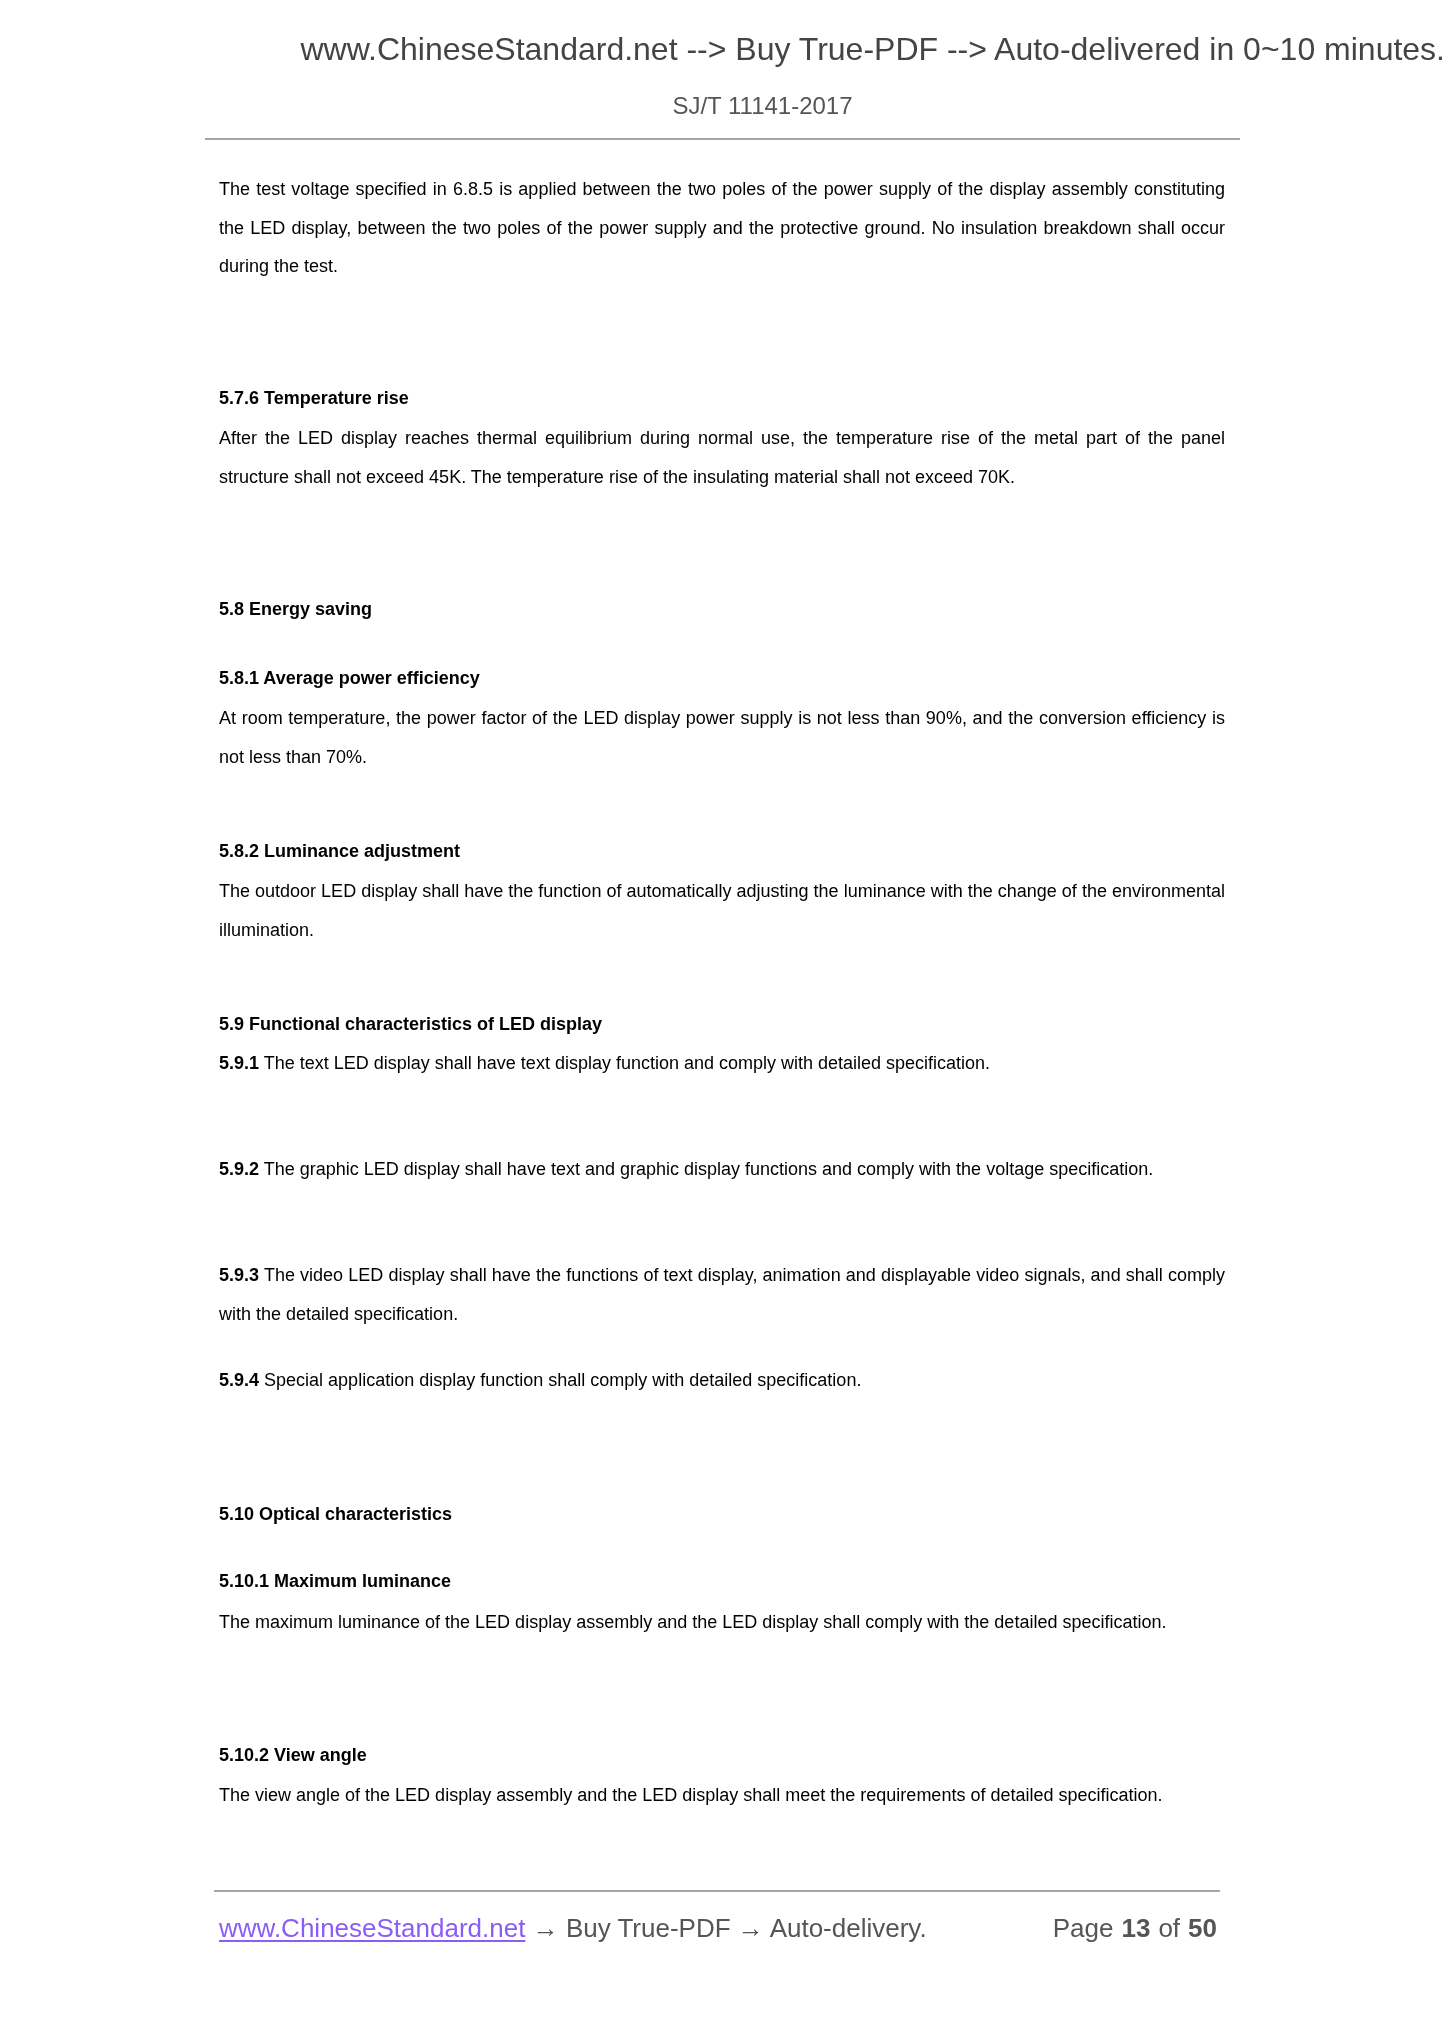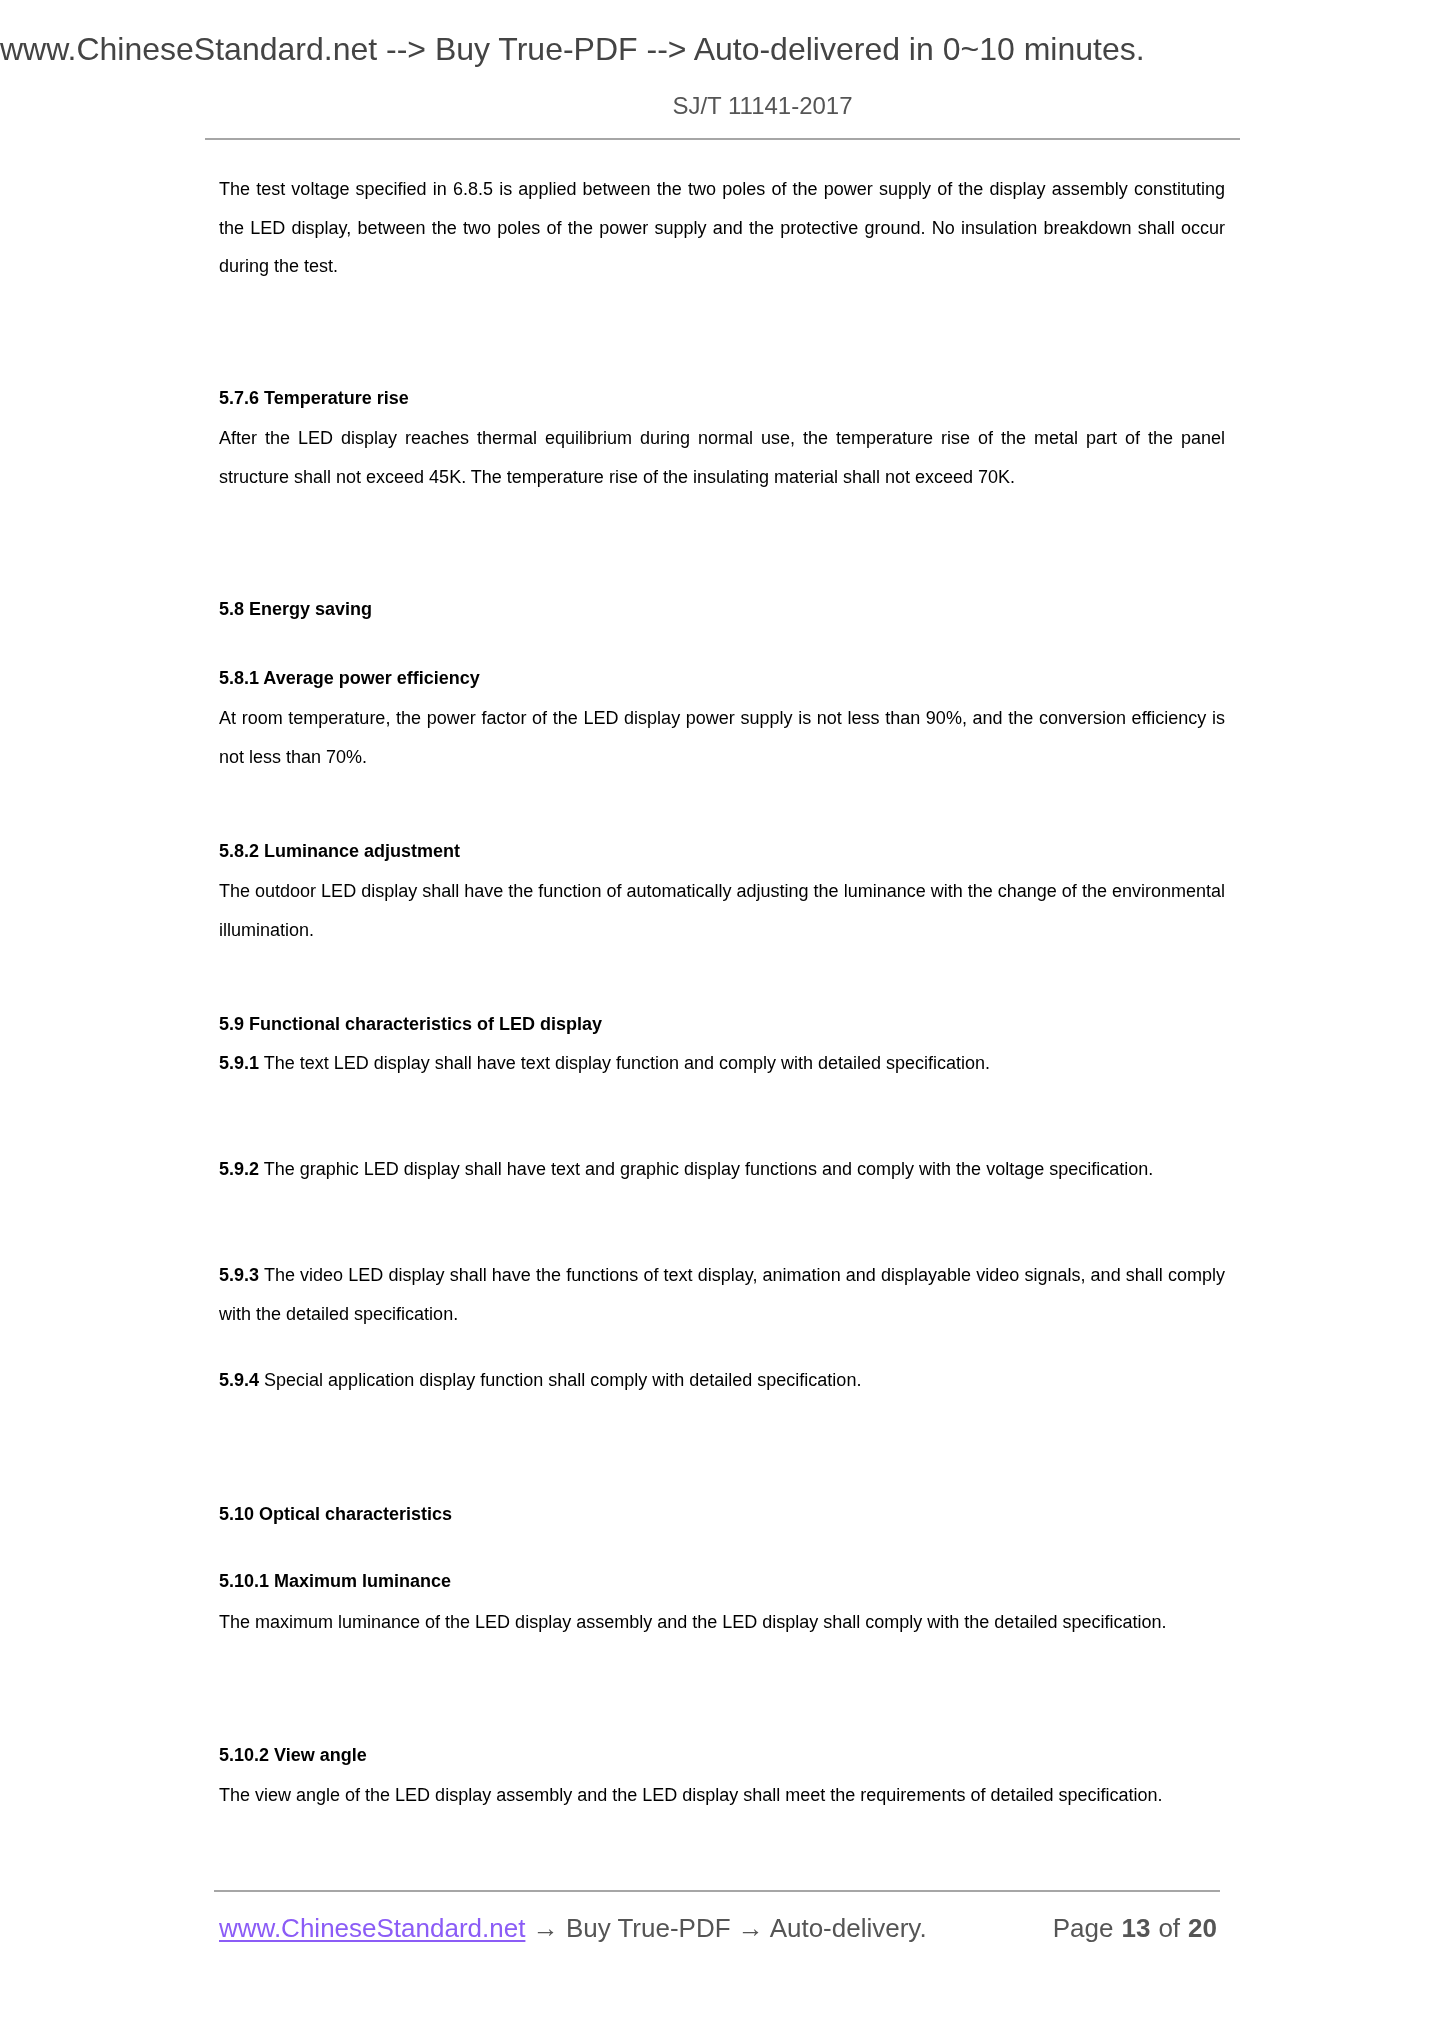--- a/index.html
+++ b/index.html
@@ -1,17 +1,17 @@
 <!DOCTYPE html>
 <html><head>
 <meta charset="utf-8">
 <style>
   html, body { margin: 0; padding: 0; background: #ffffff; }
   body { width: 1445px; height: 2044px; position: relative; overflow: hidden; font-family: "Liberation Sans", sans-serif; }
-  .top-banner { position: absolute; left: 0; width: 1445px; top: 31px; text-align: left; font-size: 32px; line-height: 36px; color: #444444; white-space: nowrap; }
+  .top-banner { position: absolute; left: 0; width: 1445px; top: 31px; text-align: right; font-size: 32px; line-height: 36px; color: #444444; white-space: nowrap; }
   .std-code { position: absolute; left: 0; width: 1445px; top: 92px; text-align: center; font-size: 24px; line-height: 28px; color: #555555; white-space: nowrap; padding-left: 40px; }
   .rule { position: absolute; height: 0; border-top: 2px solid #a6a6a6; }
   .rule.top { left: 205px; width: 1035px; top: 138px; }
   .rule.bottom { left: 214px; width: 1006px; top: 1890px; }
   .block { position: absolute; left: 219px; width: 1006px; font-size: 18px; line-height: 38.5px; color: #000000; margin: 0; }
   .para { text-align: justify; }
   .heading { font-weight: bold; white-space: nowrap; margin-top: 28px; }
   .num { font-weight: bold; }
   .footer { position: absolute; left: 219px; width: 998px; top: 1913px; font-size: 26px; line-height: 30px; color: #555555; white-space: nowrap; }
   .footer-link { color: #8b5cf6; text-decoration: underline; text-decoration-thickness: 2px; text-underline-offset: 3px; }
@@ -59,15 +59,15 @@
 
 <div class="rule bottom"></div>
 
 <div class="footer">
   <a class="footer-link">www.ChineseStandard.net</a>
   <span>→</span>
   <span>Buy True-PDF</span>
   <span>→</span>
   <span>Auto-delivery.</span>
   <span class="footer-page">
-    <span>Page</span><span class="sp"></span><b>13</b><span class="sp"></span><span>of</span><span class="sp"></span><b>20</b>
+    <span>Page</span><span class="sp"></span><b>13</b><span class="sp"></span><span>of</span><span class="sp"></span><b>50</b>
   </span>
 </div>
 
 </body></html>

